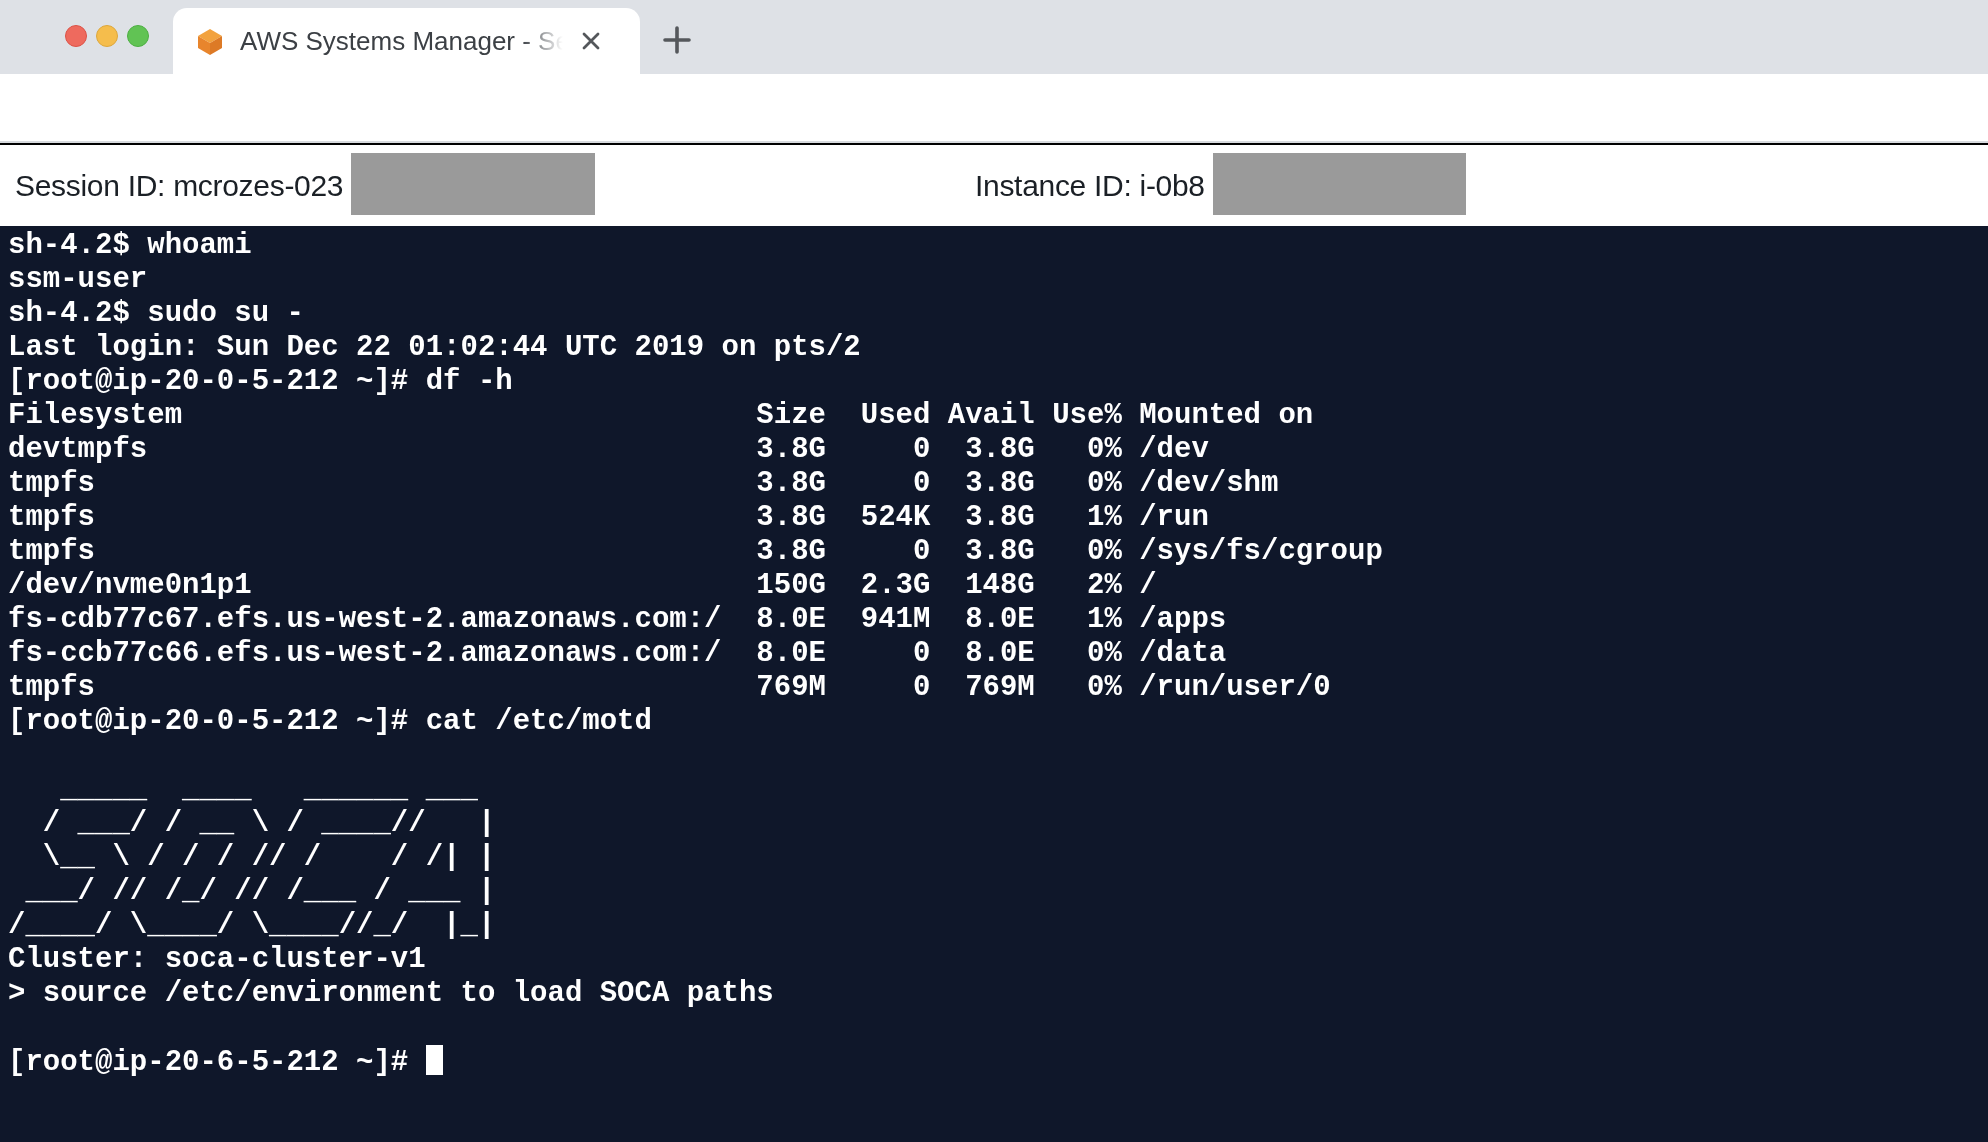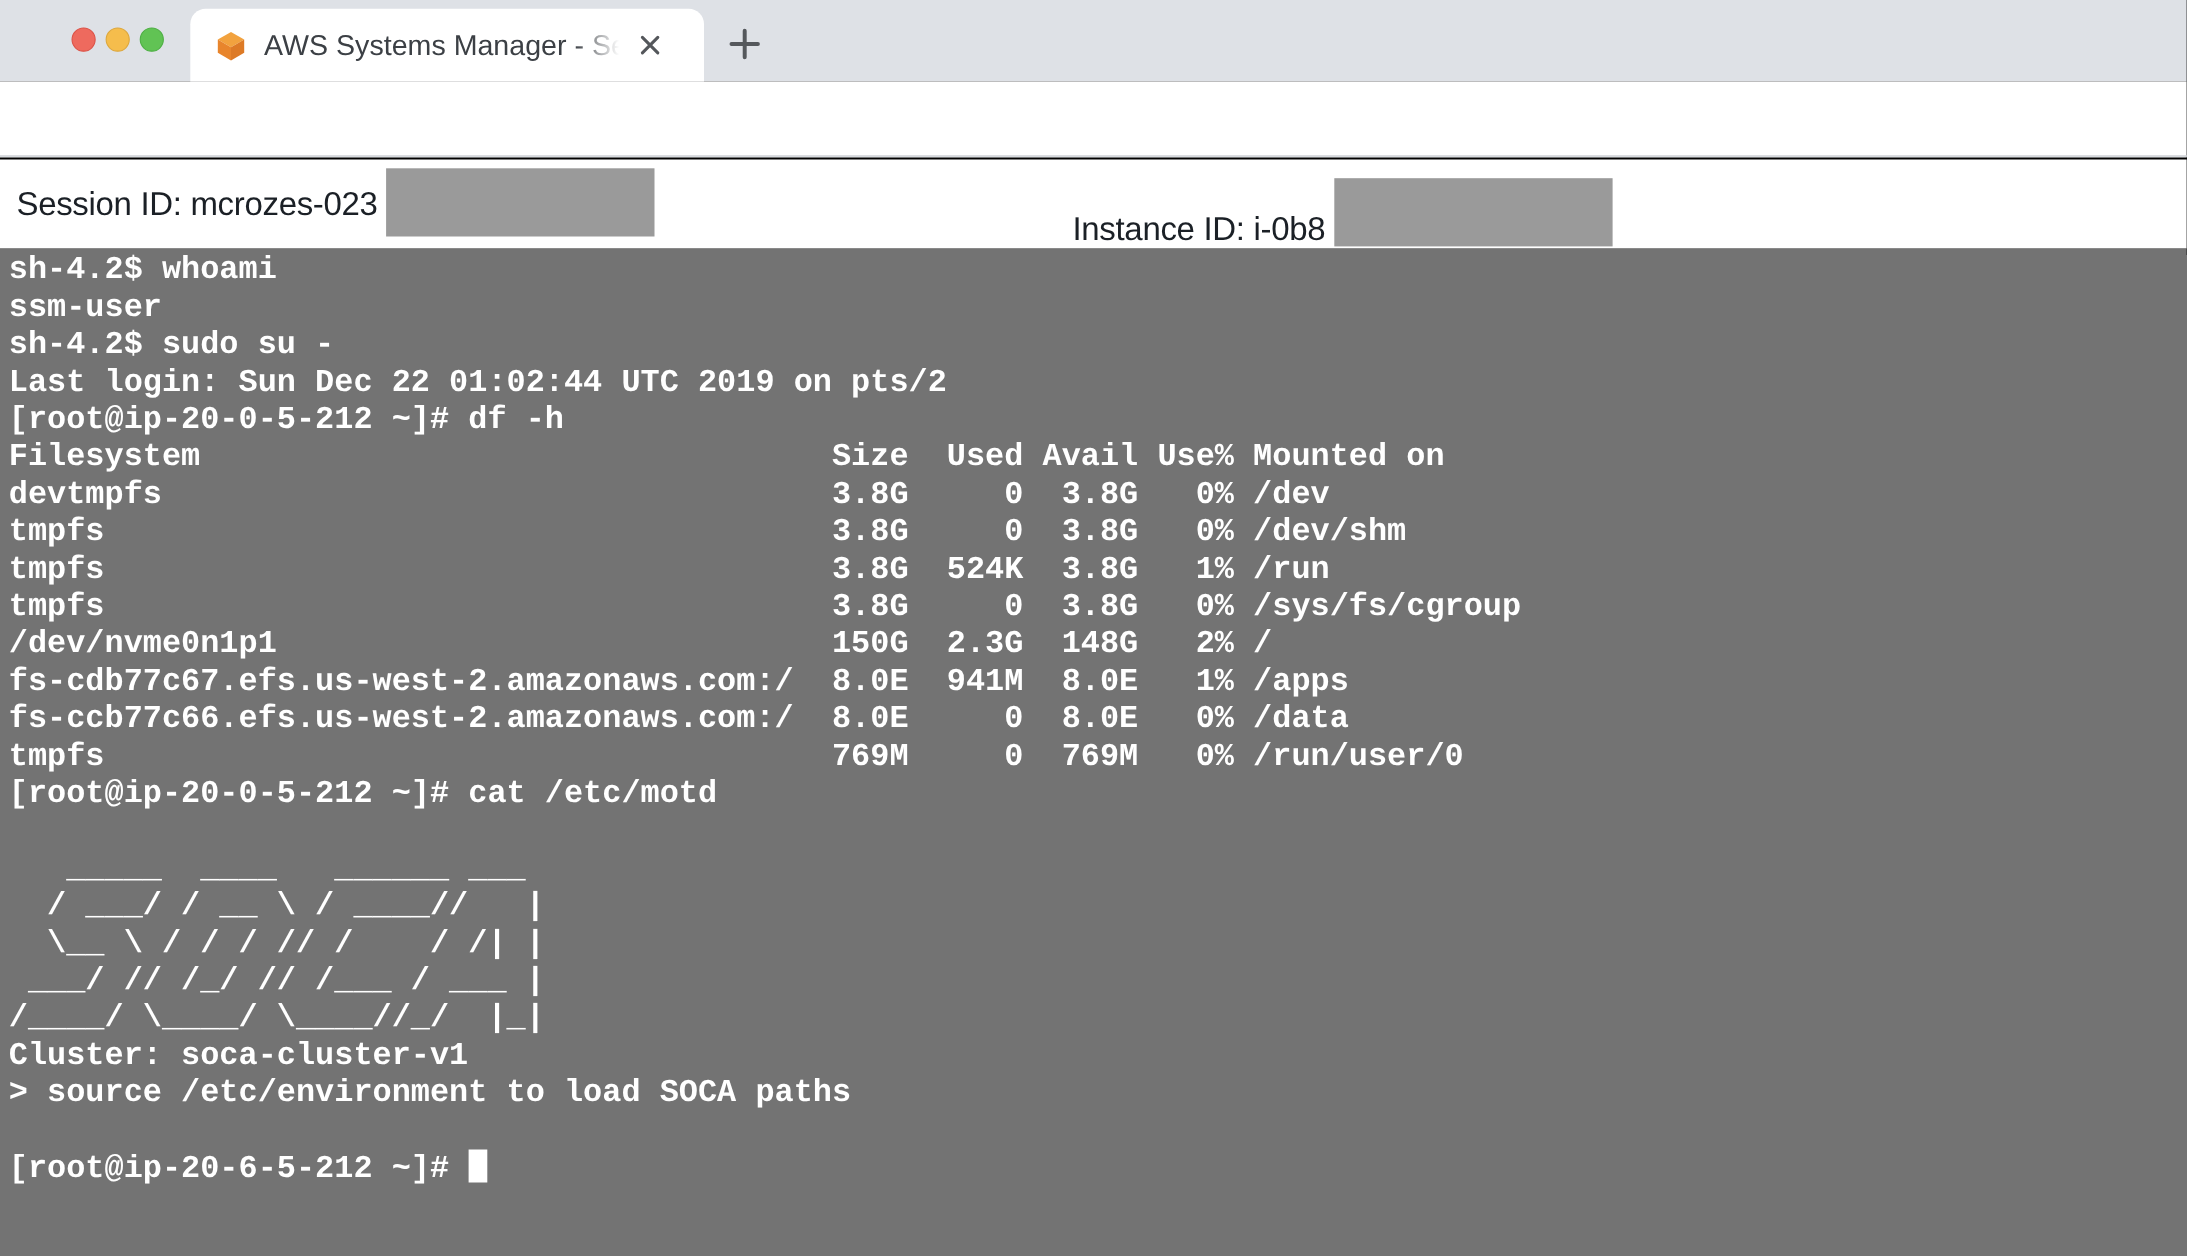--- a/index.html
+++ b/index.html
@@ -33,28 +33,28 @@
   .lock { margin-left:26px; width:28px; height:28px; flex:0 0 auto; }
   .url { margin-left:20px; font-size:30px; white-space:pre; display:flex; align-items:center; }
   .url-domain { color:#2a2e33; }
   .url-path, .url-query { color:#5f6368; }
   .redaction { background:#9a9a9a; display:inline-block; }
   .url-redaction { width:304px; height:60px; margin-top:14px; flex:0 0 auto; }
 
   
   .session-bar { position:absolute; top:145px; left:0; width:100%; height:81px; background:#fff; }
   .sess-group { position:absolute; top:0; height:100%; display:flex; align-items:center; }
-  .sess-left { left:15px; } .sess-right { left:975px;align-items:flex-end; }
+  .sess-left { left:15px; } .sess-right { left:975px; }
   .sess-label { font-size:30px; color:#1b2026; letter-spacing:-0.3px; }
   .sess-redaction { height:62px; margin-left:8px; transform:translateY(-2px); }
   .sess-redaction.session { width:244px; }
   .sess-redaction.instance { width:253px; }
 
   
-  .terminal { position:absolute; top:226px; left:0; width:100%; height:916px; background:#737373; }
+  .terminal { position:absolute; top:226px; left:0; width:100%; height:916px; background:#0f172a; }
   .terminal pre { position:absolute; left:8px; top:3px; font-family:"Liberation Mono", monospace;
                   font-weight:700; font-size:29px; line-height:34px; color:#fff; }
   .cursor { display:inline-block; width:17px; height:30px; background:#fff; vertical-align:-5px; }
 
   svg { display:block; width:100%; height:100%; }
 </style>
 </head>
 <body>
 
 <div class="window">

